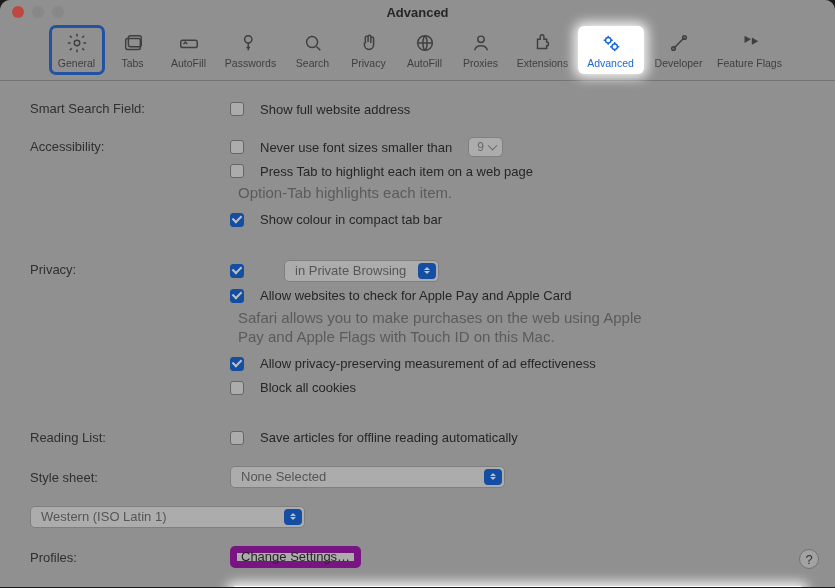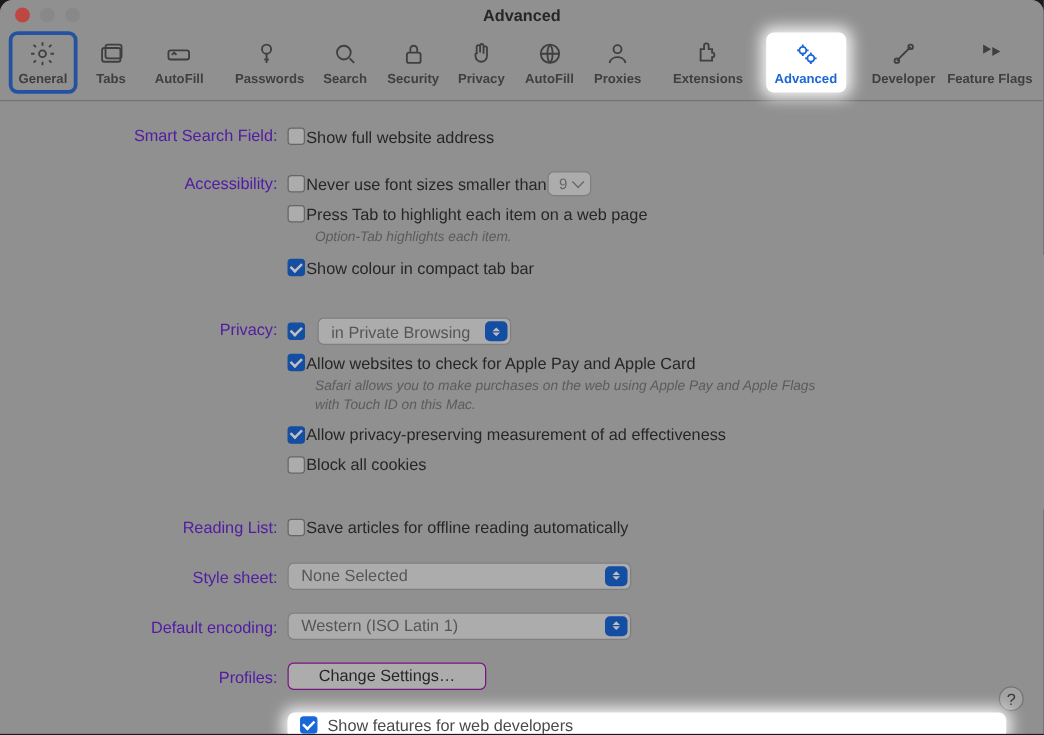--- a/index.html
+++ b/index.html
@@ -51,35 +51,34 @@
     font-weight: 600;
     font-size: 13px;
     color: #333;
   }
   .toolbar {
     display: flex;
     justify-content: center;
     gap: 2px;
     padding: 2px 8px 6px 8px;
     border-bottom: 1px solid #9a9a9a;
-    font-weight: bold;
   }
   .tab {
     display: flex;
     flex-direction: column;
     align-items: center;
     justify-content: center;
     width: 54px;
     height: 48px;
     border-radius: 6px;
     font-size: 10.5px;
     color: #555;
     position: relative;
   }
-  .tab.wide { width: 66px; margin-left: 12px; }
+  .tab.wide { width: 66px; }
   .tab.xwide { width: 72px; align-items: center; }
   .tab-icon {
     width: 22px; height: 22px;
     margin-bottom: 3px;
     display: flex; align-items: center; justify-content: center;
   }
   .tab-icon svg { stroke: #555; fill: none; stroke-width: 1.6; }
   .tab-label { white-space: nowrap; }
   .tab.general-focus {
     outline: 3px solid #2f6fd6;
@@ -95,35 +94,34 @@
   .content {
     padding: 18px 30px 20px 30px;
   }
   .row {
     display: flex;
     align-items: flex-start;
     margin-bottom: 6px;
   }
   .label-col {
     width: 200px;
-    text-align: right;
     padding-right: 8px;
     padding-top: 2px;
-    color: #6d28d9;
+    color: #404040;
   }
   .field-col {
     flex: 1;
     display: flex;
     flex-direction: column;
     gap: 4px;
   }
   .check-line {
     display: flex;
     align-items: center;
-    gap: 1px;
+    gap: 16px;
     min-height: 20px;
     color: #333;
   }
   .checkbox {
     width: 14px; height: 14px;
     border-radius: 3px;
     border: 1px solid #888;
     background: #e6e6e6;
     flex-shrink: 0;
     display: flex; align-items: center; justify-content: center;
@@ -133,28 +131,27 @@
     border-color: #1a68d8;
   }
   .checkbox.checked::after {
     content: "";
     width: 4px; height: 7px;
     border: solid white;
     border-width: 0 2px 2px 0;
     transform: rotate(45deg) translate(-1px,-1px);
   }
   .help-text {
-    font-size: 11px;
+    font-size: 15px;
     color: #7a7a7a;
-    margin-left: 22px;
+    margin-left: 8px;
     margin-top: -2px;
     margin-bottom: 3px;
     line-height: 1.3;
     max-width: 420px;
-    font-style: italic;
   }
   .small-select {
     border: 1px solid #aaa;
     background: #e6e6e6;
     border-radius: 5px;
     padding: 1px 18px 1px 8px;
     font-size: 12px;
     color: #8a8a8a;
     position: relative;
     display: inline-flex;
@@ -196,24 +193,24 @@
   }
   .wide-select .chev::before, .wide-select .chev::after {
     content: "";
     width: 0; height: 0;
     border-left: 3px solid transparent;
     border-right: 3px solid transparent;
   }
   .wide-select .chev::before { border-bottom: 3px solid white; }
   .wide-select .chev::after { border-top: 3px solid white; }
   .button {
-    border: 1px solid #a21caf;
+    border: 7px solid #a21caf;
     background: #e6e6e6;
     border-radius: 5px;
-    padding: 3px 24px;
+    padding: 3px 4px;
     font-size: 13px;
     color: #333;
     display: inline-flex;
     align-items: center;
     height: 22px;
   }
   .spacer-lg { height: 24px; }
   .spacer-md { height: 12px; }
   .dev-row-highlight {
     background: #ffffff;
@@ -297,29 +294,20 @@
           <svg viewBox="0 0 24 24">
             <circle cx="11" cy="11" r="6"></circle>
             <path d="M20 20l-4-4"></path>
           </svg>
         </span>
       <span class="tab-label">Search</span>
     </div>
     <div class="tab">
       <span class="tab-icon">
           <svg viewBox="0 0 24 24">
-            <rect x="6" y="11" width="12" height="9" rx="2"></rect>
-            <path d="M9 11V8a3 3 0 016 0v3"></path>
-          </svg>
-        </span>
-      <span class="tab-label">Security</span>
-    </div>
-    <div class="tab">
-      <span class="tab-icon">
-          <svg viewBox="0 0 24 24">
             <path d="M8 12V6a1.5 1.5 0 013 0v5M11 11V5a1.5 1.5 0 013 0v6M14 12V7a1.5 1.5 0 013 0v7a5 5 0 01-10 0v-2l2-1"></path>
           </svg>
         </span>
       <span class="tab-label">Privacy</span>
     </div>
     <div class="tab">
       <span class="tab-icon">
           <svg viewBox="0 0 24 24">
             <circle cx="12" cy="12" r="8"></circle>
             <path d="M4 12h16M12 4c3 3 3 13 0 16M12 4c-3 3-3 13 0 16"></path>
@@ -461,21 +449,20 @@
             <span>None Selected</span>
             <span class="chev"></span>
           </span>
         </div>
       </div>
     </div>
 
     <div class="spacer-md"></div>
 
     <div class="row">
-      <div class="label-col" style="padding-top:4px">Default encoding:</div>
       <div class="field-col">
         <div class="check-line">
           <span class="wide-select" style="width:275px">
             <span>Western (ISO Latin 1)</span>
             <span class="chev"></span>
           </span>
         </div>
       </div>
     </div>
 

